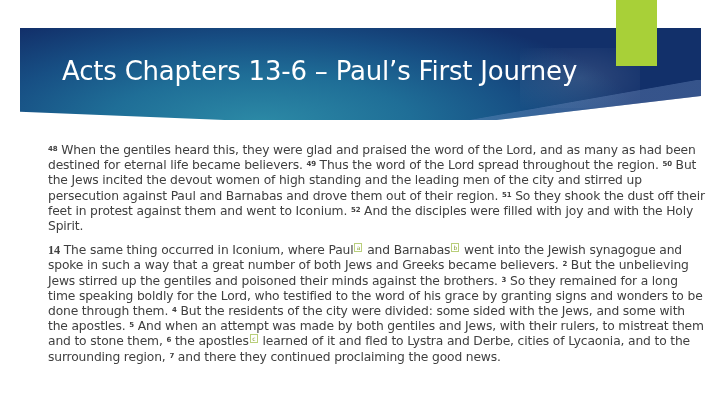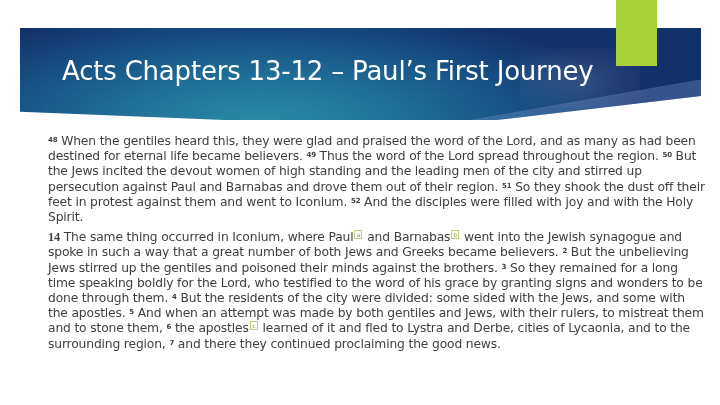--- a/index.html
+++ b/index.html
@@ -7,34 +7,34 @@
   .banner { position:absolute; left:20px; top:28px; width:681px; height:92px;
     background: radial-gradient(ellipse 380px 120px at 240px 95px, #2c8aa6 0%, #1f6e97 40%, #174f84 70%, #12306a 100%);
     clip-path: polygon(0 0, 100% 0, 100% 74%, 70% 100%, 30% 100%, 0 91%); }
   .banner-sheen { position:absolute; left:500px; top:20px; width:120px; height:60px;
     background: radial-gradient(ellipse at center, rgba(255,255,255,0.12), rgba(255,255,255,0)); }
   .banner-curve { position:absolute; right:0; bottom:0; width:240px; height:40px;
     background: linear-gradient(170deg, rgba(255,255,255,0) 50%, rgba(120,150,200,0.35) 51%); }
   .accent { position:absolute; left:616px; top:0; width:41px; height:66px; background:#a8d038; }
   .title { position:absolute; left:62px; top:56px; font-size:26px; color:#ffffff; letter-spacing:-0.2px; white-space:nowrap; }
   .body-text { position:absolute; left:48px; top:134px; width:660px; font-size:12.3px; line-height:15.2px; color:#404040; letter-spacing:-0.15px; }
-  .para { margin:0 0 5px 0; }
+  .para { margin:9px 0 5px 0; }
   sup.v { font-size:7px; font-weight:bold; vertical-align:3px; line-height:0; }
   b.ch { font-weight:bold;font-family:Liberation Serif, serif; }
   .fn { display:inline-block; font-size:6px; color:#8aa13a; border:1px solid #b9cf7a; width:6px; height:7px; line-height:7px; text-align:center; vertical-align:4px; margin:0 1px; }
 </style>
 </head>
 <body>
 
 <div class="banner">
   <div class="banner-sheen"></div>
   <div class="banner-curve"></div>
 </div>
 <div class="accent"></div>
-<div class="title">Acts Chapters 13-12 – Paul’s First Journey</div>
+<div class="title">Acts Chapters 13-6 – Paul’s First Journey</div>
 
 <div class="body-text">
   <p class="para">
     <sup class="v">48</sup><span> When the gentiles heard this, they were glad and praised the word of the Lord, and as many as had been destined for eternal life became believers. </span><sup class="v">49</sup><span> Thus the word of the Lord spread throughout the region. </span><sup class="v">50</sup><span> But the Jews incited the devout women of high standing and the leading men of the city and stirred up persecution against Paul and Barnabas and drove them out of their region. </span><sup class="v">51</sup><span> So they shook the dust off their feet in protest against them and went to Iconium. </span><sup class="v">52</sup><span> And the disciples were filled with joy and with the Holy Spirit.</span>
   </p>
   <p class="para">
     <b class="ch">14</b><span> The same thing occurred in Iconium, where Paul</span><span class="fn">a</span><span> and Barnabas</span><span class="fn">b</span><span> went into the Jewish synagogue and spoke in such a way that a great number of both Jews and Greeks became believers. </span><sup class="v">2</sup><span> But the unbelieving Jews stirred up the gentiles and poisoned their minds against the brothers. </span><sup class="v">3</sup><span> So they remained for a long time speaking boldly for the Lord, who testified to the word of his grace by granting signs and wonders to be done through them. </span><sup class="v">4</sup><span> But the residents of the city were divided: some sided with the Jews, and some with the apostles. </span><sup class="v">5</sup><span> And when an attempt was made by both gentiles and Jews, with their rulers, to mistreat them and to stone them, </span><sup class="v">6</sup><span> the apostles</span><span class="fn">c</span><span> learned of it and fled to Lystra and Derbe, cities of Lycaonia, and to the surrounding region, </span><sup class="v">7</sup><span> and there they continued proclaiming the good news.</span>
   </p>
 </div>
 

